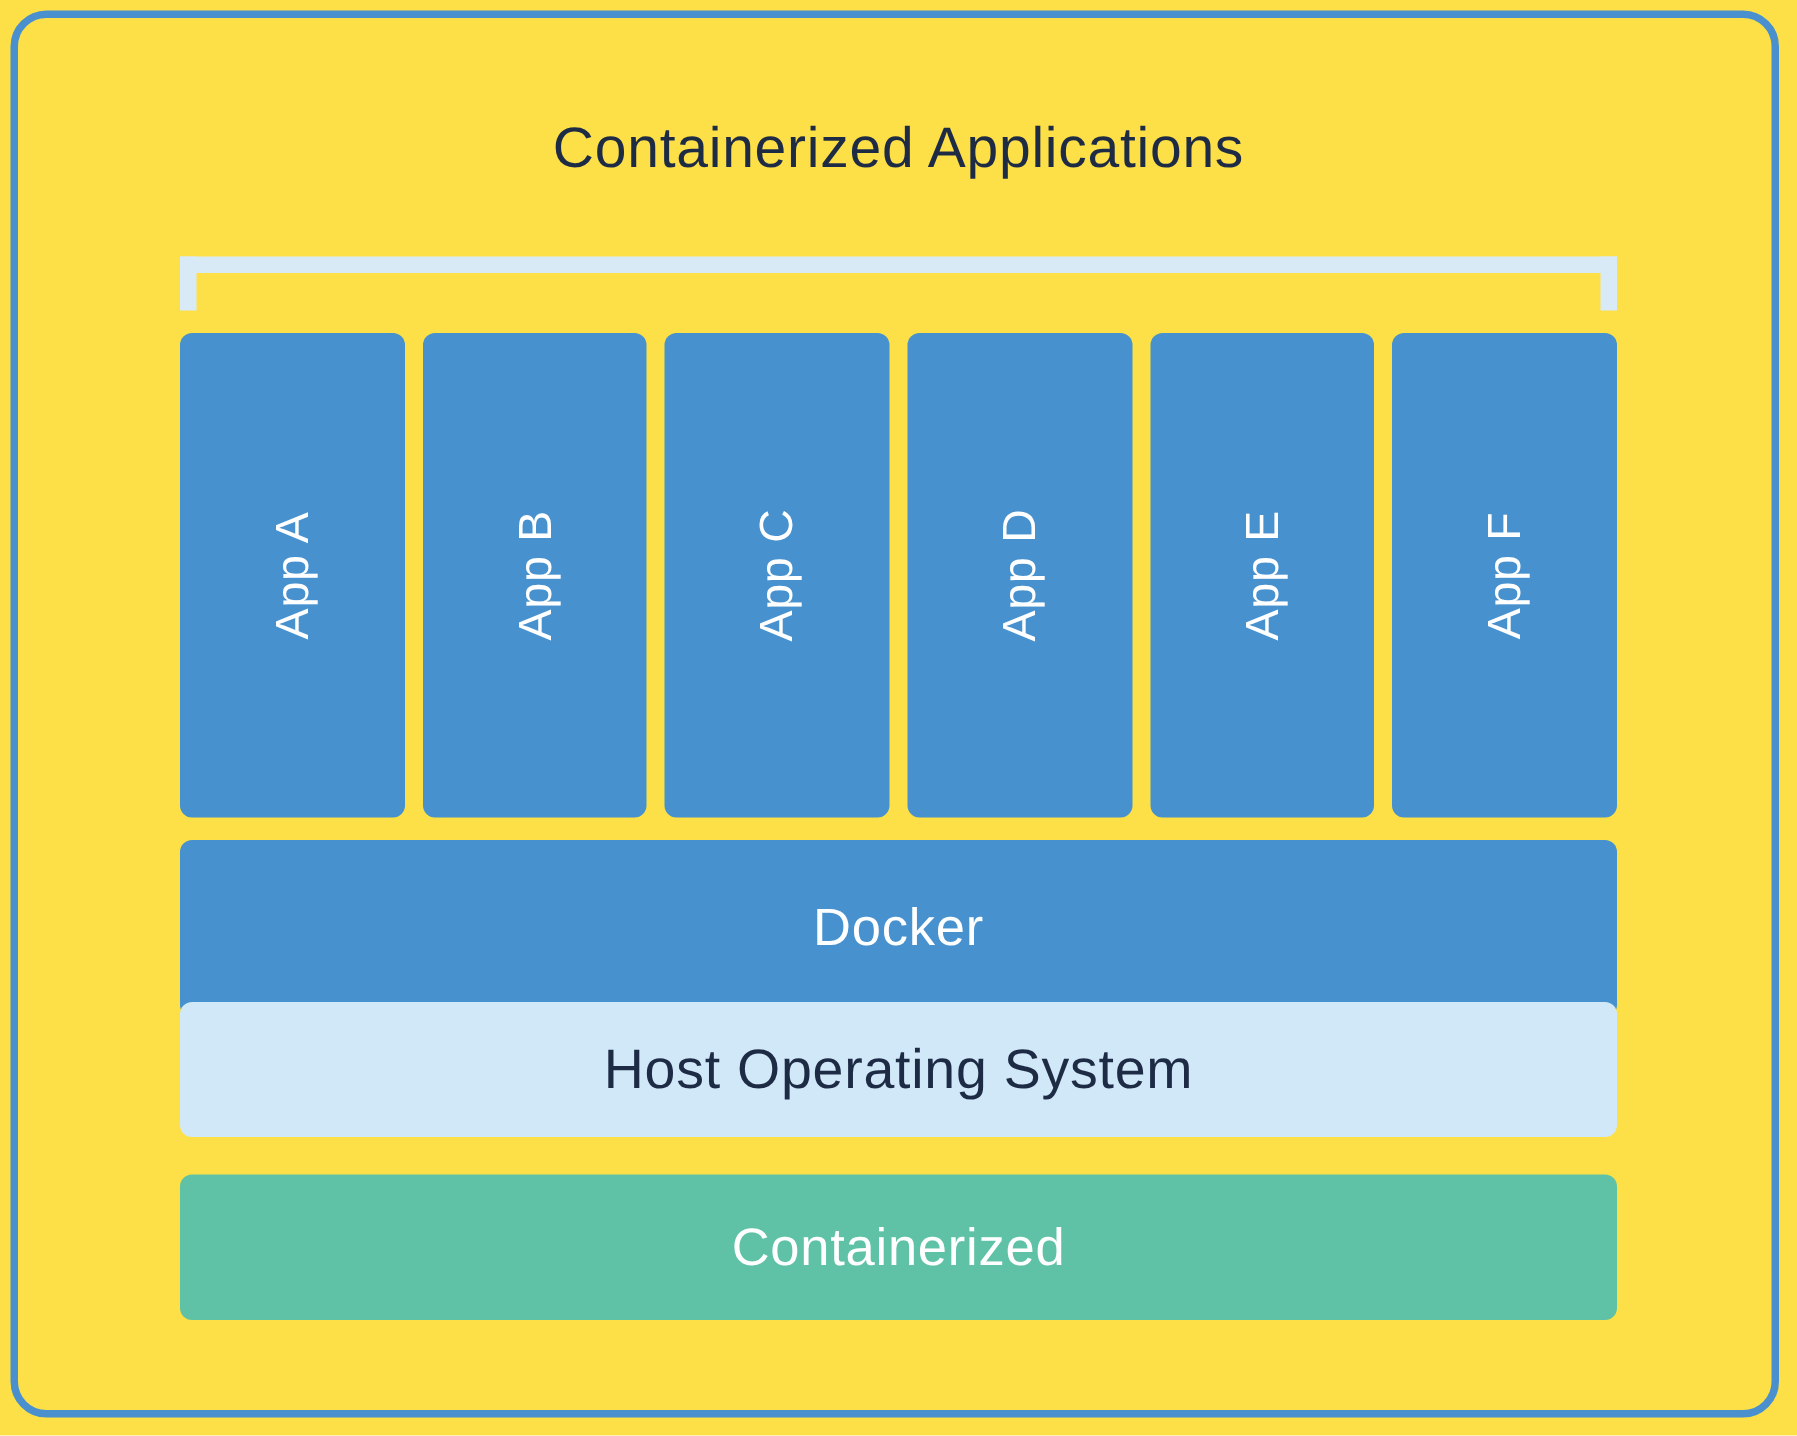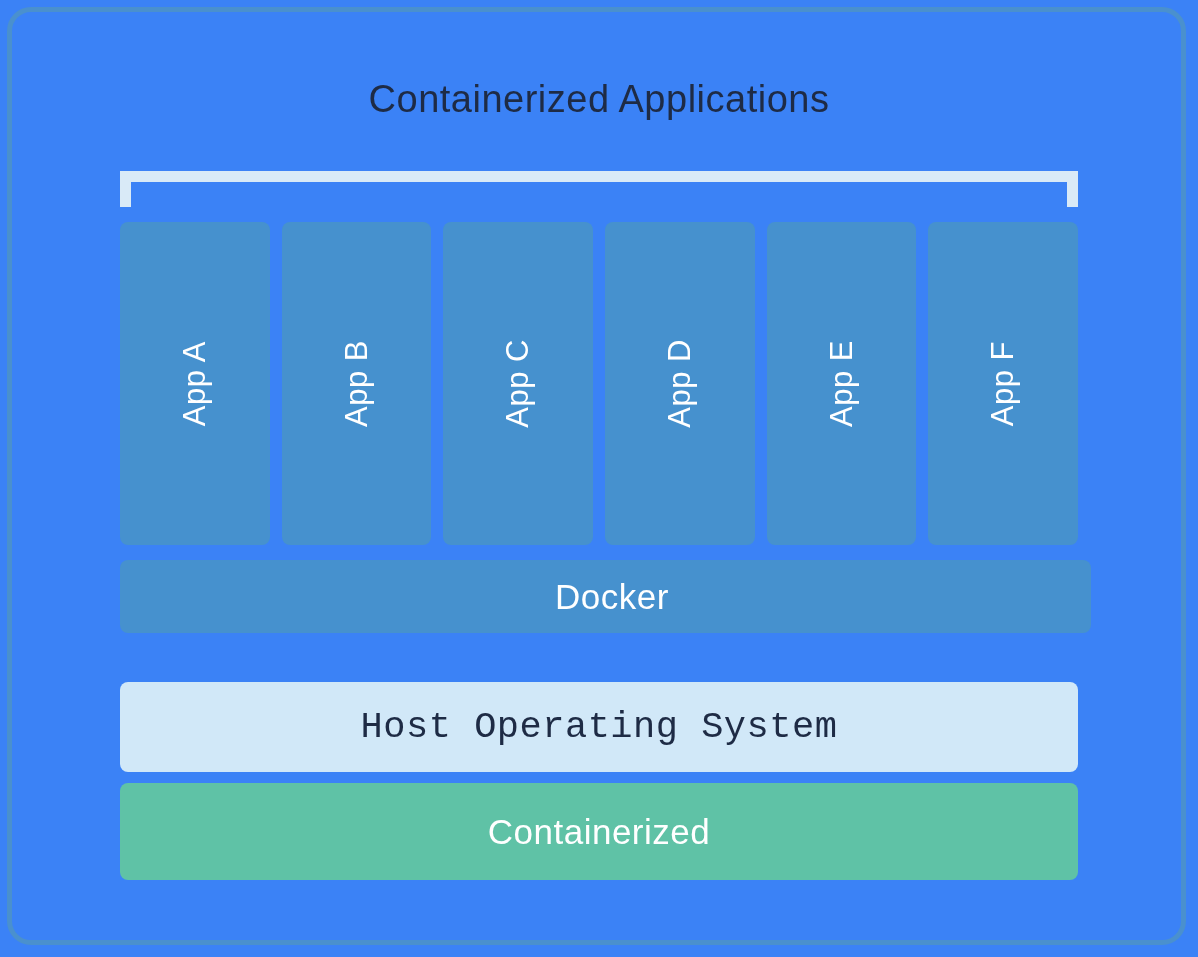--- a/index.html
+++ b/index.html
@@ -5,21 +5,21 @@
   html, body {
     margin: 0;
     padding: 0;
     background: #ffffff;
     font-family: "Liberation Sans", sans-serif;
   }
   .canvas {
     position: relative;
     width: 1198px;
     height: 957px;
-    background: #3b82f6;
+    background: #fde047;
     overflow: hidden;
   }
   .frame {
     position: absolute;
     left: 7px;
     top: 7px;
     width: 1179px;
     height: 938px;
     border: 5px solid #4a90ce;
     border-radius: 24px;
@@ -80,32 +80,30 @@
     border-radius: 8px;
     display: flex;
     align-items: center;
     justify-content: center;
     font-size: 35px;
     font-weight: 400;
     letter-spacing: 0.5px;
   }
   .layer-docker {
     top: 560px;
-    height: 73px;
+    height: 118px;
     background: #4691ce;
     color: #ffffff;
-    padding-left: 13px;
   }
   .layer-host {
-    top: 682px;
+    top: 668px;
     height: 90px;
     background: #d1e8f8;
     color: #1e2b45;
     font-size: 37px;
-    font-family: Liberation Mono, monospace;
   }
   .layer-infra {
     top: 783px;
     height: 97px;
     background: #5fc2a6;
     color: #ffffff;
   }
 </style>
 </head>
 <body>

